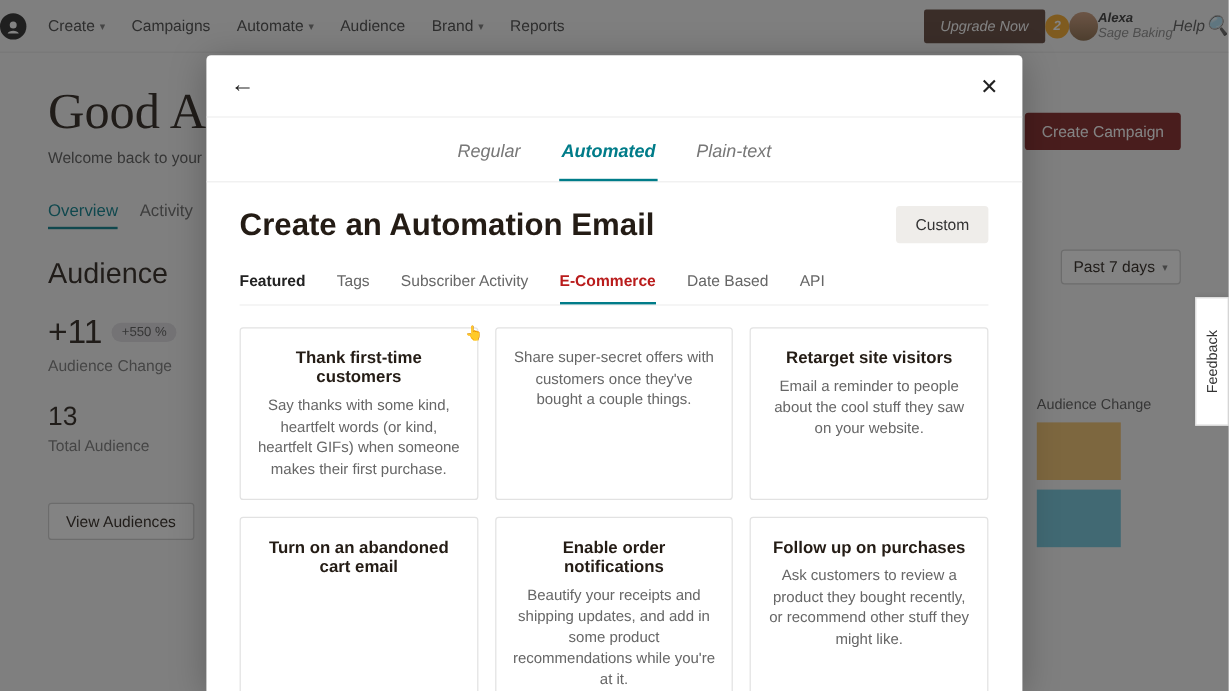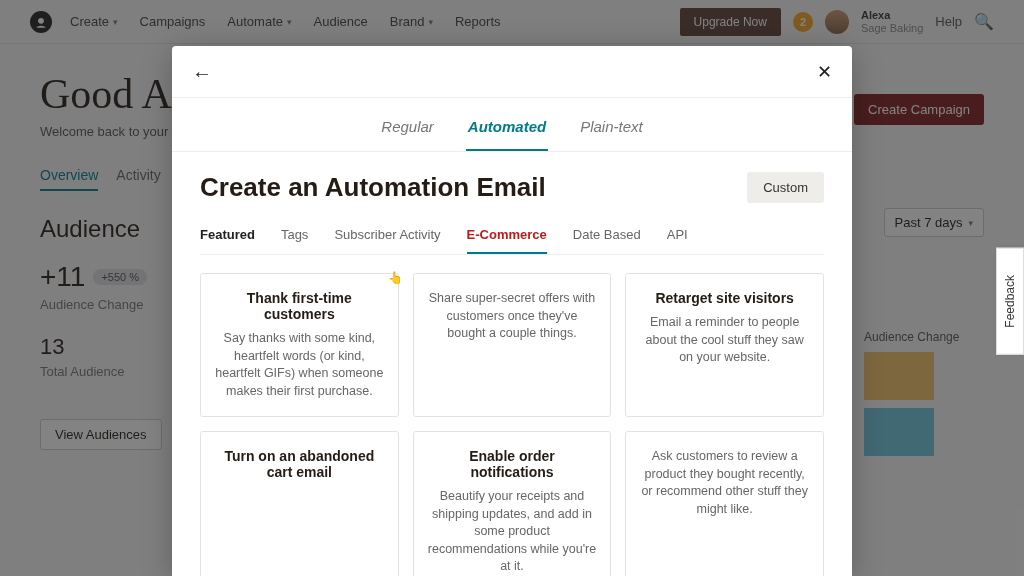--- a/index.html
+++ b/index.html
@@ -1,24 +1,24 @@
 <!DOCTYPE html>
 <html><head>
 <meta charset="utf-8">
 <style>
   * { box-sizing: border-box; margin: 0; padding: 0; }
   body { font-family: "Helvetica Neue", Arial, sans-serif; font-size: 14px; color:#241c15; background:#f7f7f7; width:1024px; height:576px; overflow:hidden; position:relative; }
   
-  .topbar { height:44px; display:flex; align-items:center; padding:0 30px; background:#f7f7f7; border-bottom:1px solid #e5e5e5; }
+  .topbar { height:44px; display:flex; align-items:center; padding:0 0; background:#f7f7f7; border-bottom:1px solid #e5e5e5; }
   .logo { width:22px; height:22px; border-radius:50%; background:#222; margin-right:18px; display:flex;align-items:center;justify-content:center;}
   .logo svg{width:14px;height:14px;fill:#fff;}
   .nav-items { display:flex; gap:22px; align-items:center; color:#444; font-size:13px; }
   .nav-item { display:flex; align-items:center; gap:4px; cursor:pointer; }
   .chev { font-size:9px; color:#777; }
-  .nav-right { margin-left:auto; display:flex; align-items:center; gap:12px; font-size:13px; color:#555; }
+  .nav-right { margin-left:auto; display:flex; align-items:center; gap:0; font-size:13px; color:#555;font-style:italic; }
   .upgrade-btn { background:#5d4037; color:#fff; padding:7px 14px; border-radius:2px; cursor:pointer; font-size:12px; font-weight:500;}
   .bell-badge { width:20px; height:20px; border-radius:50%; background:#f5a623; color:#fff; display:flex;align-items:center;justify-content:center;font-size:11px;font-weight:600;}
   .avatar { width:24px; height:24px; border-radius:50%; background:linear-gradient(#c97,#864); }
   .user-block { display:flex; flex-direction:column; line-height:1.1; font-size:11px; }
   .user-name { font-weight:600; color:#333; }
   .user-sub { color:#888; }
   .search-icon{ font-size:16px; color:#333; cursor:pointer;}
   
   .page { padding:26px 40px; }
   .page h1 { font-size:42px; font-family:Georgia,serif; font-weight:400; }
@@ -174,20 +174,21 @@
           <p>Email a reminder to people about the cool stuff they saw on your website.</p>
         </div>
         <div class="card">
           <h3>Turn on an abandoned cart email</h3>
         </div>
         <div class="card">
           <h3>Enable order notifications</h3>
           <p>Beautify your receipts and shipping updates, and add in some product recommendations while you're at it.</p>
         </div>
         <div class="card">
+          <h3>Follow up on purchases</h3>
           <p>Ask customers to review a product they bought recently, or recommend other stuff they might like.</p>
         </div>
       </div>
   </div>
   <span class="cursor-hand">👆</span>
 </div>
 
 <div class="feedback">Feedback</div>
 
 </body></html>

